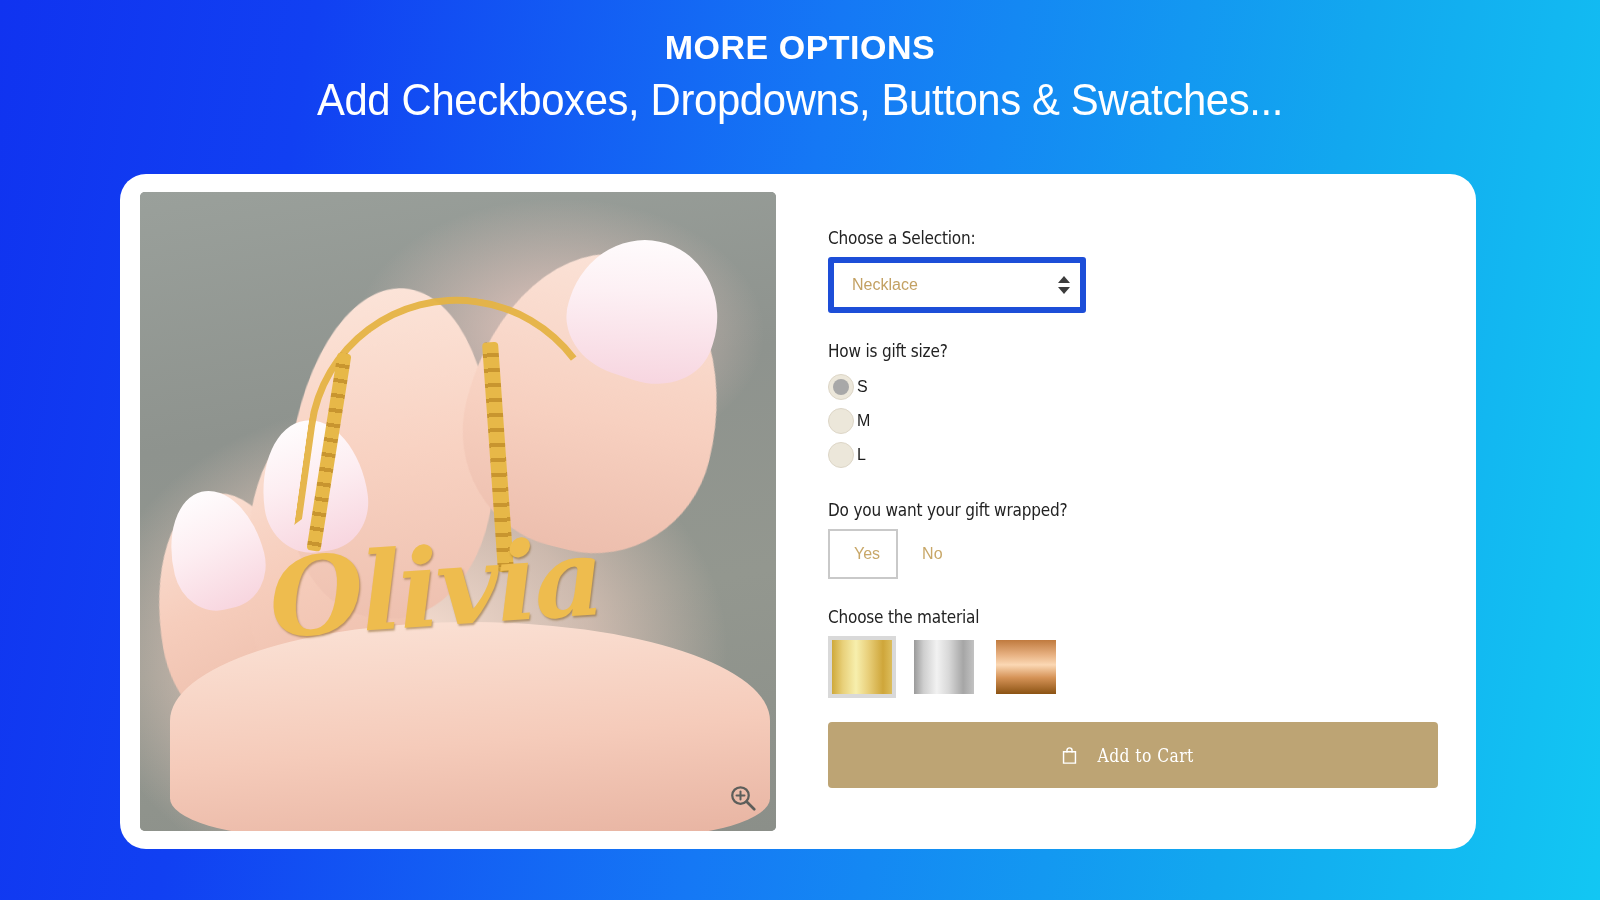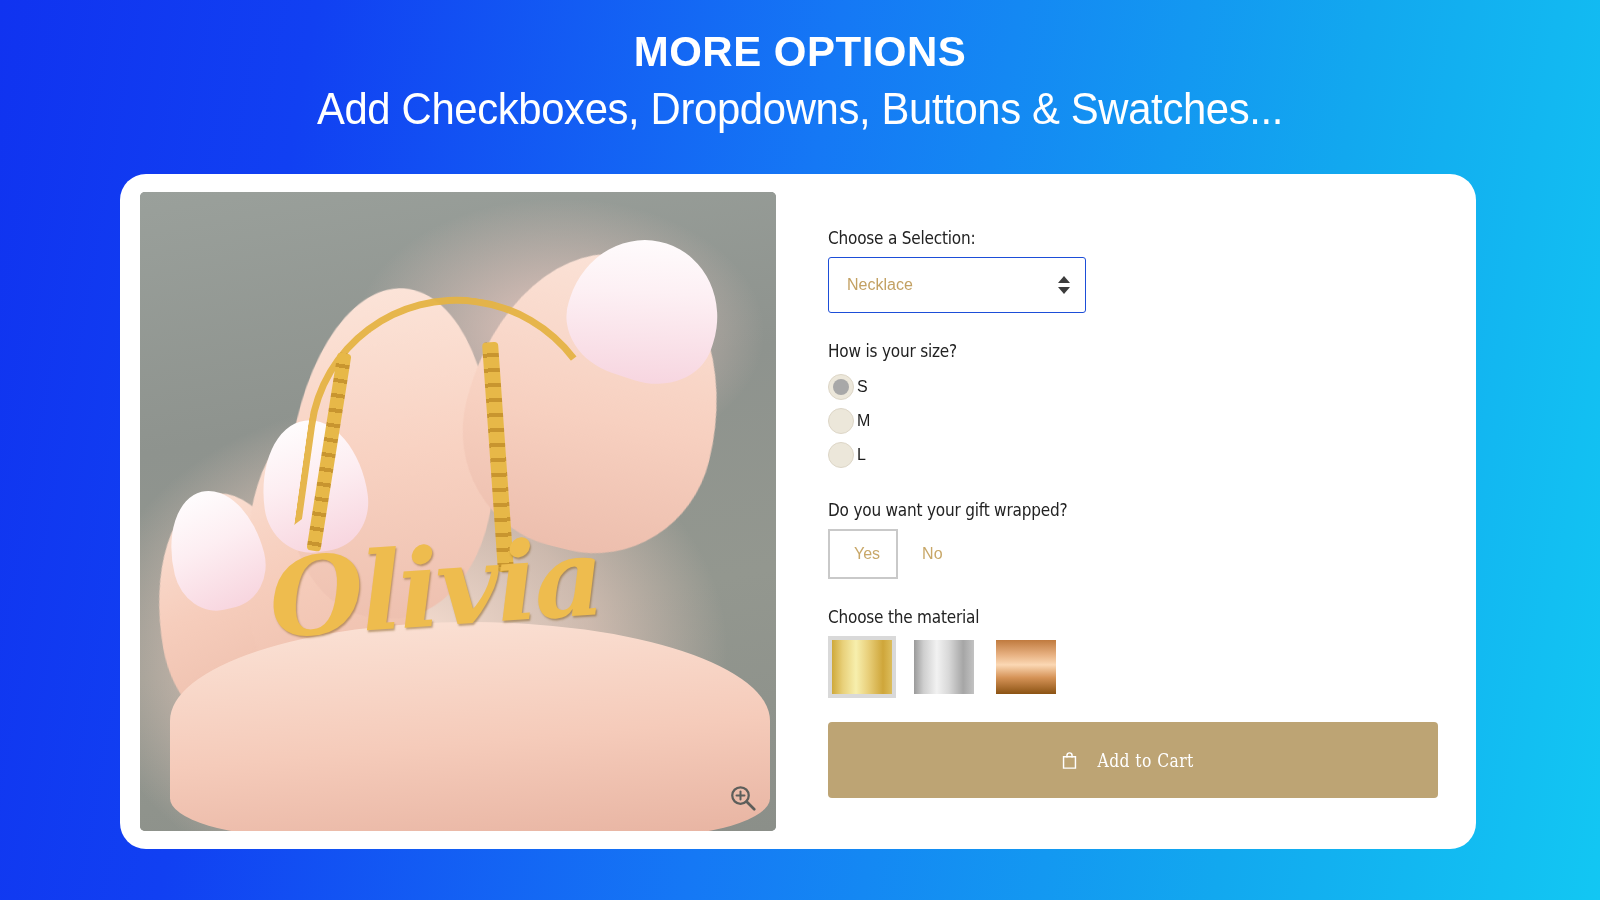--- a/index.html
+++ b/index.html
@@ -19,21 +19,21 @@
   
   .headline-wrap {
     width: 100%;
     text-align: center;
     padding-top: 28px;
   }
 
   .headline-main {
     font-family: "Liberation Sans", sans-serif;
     font-weight: bold;
-    font-size: 42px;
+    font-size: 34px;
     color: #ffffff;
     letter-spacing: 0.5px;
     line-height: 1.12;
   }
 
   .headline-sub {
     font-family: "Liberation Sans", sans-serif;
     font-weight: normal;
     font-size: 45px;
     color: #ffffff;
@@ -237,21 +237,21 @@
   }
 
   .block { margin-top: 28px; }
 
   
   .select-wrap { position: relative; width: 258px; }
   .styled-select {
     width: 100%;
     height: 56px;
     background: #ffffff;
-    border: 1px solid #1d4ed8;
+    border: 6px solid #1d4ed8;
     border-radius: 3px;
     padding: 0 40px 0 18px;
     font-family: "Liberation Sans", sans-serif;
     font-size: 16px;
     color: #c3a163;
     display: flex;
     align-items: center;
     cursor: pointer;
   }
   .spinner-arrows {
@@ -328,21 +328,21 @@
   }
   .swatch.selected { border-color: #d9d9d9; }
   .swatch-fill { width: 100%; height: 100%; }
   .sw-gold   { background: linear-gradient(90deg, #cfa93a 0%, #e8d07a 18%, #f7efad 40%, #e9d07c 60%, #cfa63a 85%, #dcbd5c 100%); }
   .sw-silver { background: linear-gradient(90deg, #9a9a9a 0%, #cecece 16%, #f2f2f2 38%, #d8d8d8 58%, #a6a6a6 82%, #c2c2c2 100%); }
   .sw-rose   { background: linear-gradient(180deg, #c07a3e 0%, #e8b283 28%, #fbd8b4 46%, #d59256 70%, #8b5313 100%); }
 
   
   .add-to-cart {
     width: 100%;
-    height: 76px;
+    height: 66px;
     margin-top: 24px;
     background: #bda474;
     border: none;
     border-radius: 4px;
     display: flex;
     align-items: center;
     justify-content: center;
     gap: 9px;
     cursor: pointer;
   }
@@ -398,21 +398,21 @@
           <span>Necklace</span>
         </div>
         <div class="spinner-arrows">
           <span class="arrow-up"></span>
           <span class="arrow-down"></span>
         </div>
       </div>
     </div>
 
     <div class="block">
-      <div class="field-label">How is your size?</div>
+      <div class="field-label">How is gift size?</div>
 
       <div class="radio-row selected">
         <span class="radio-outer">
           <span class="radio-inner"></span>
         </span>
         <span class="radio-text">S</span>
       </div>
 
       <div class="radio-row">
         <span class="radio-outer">

